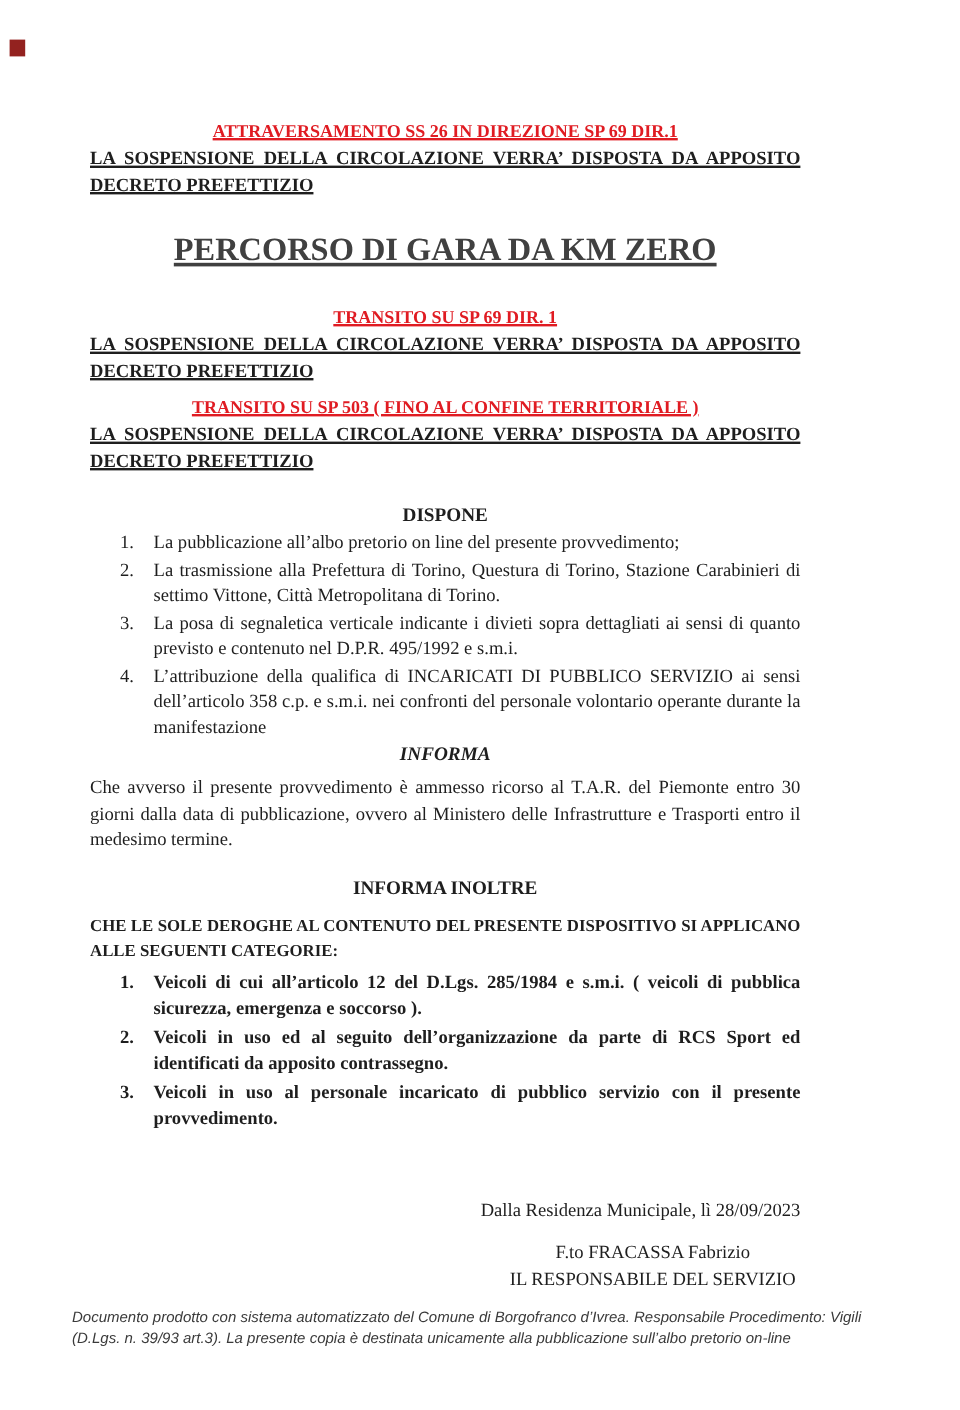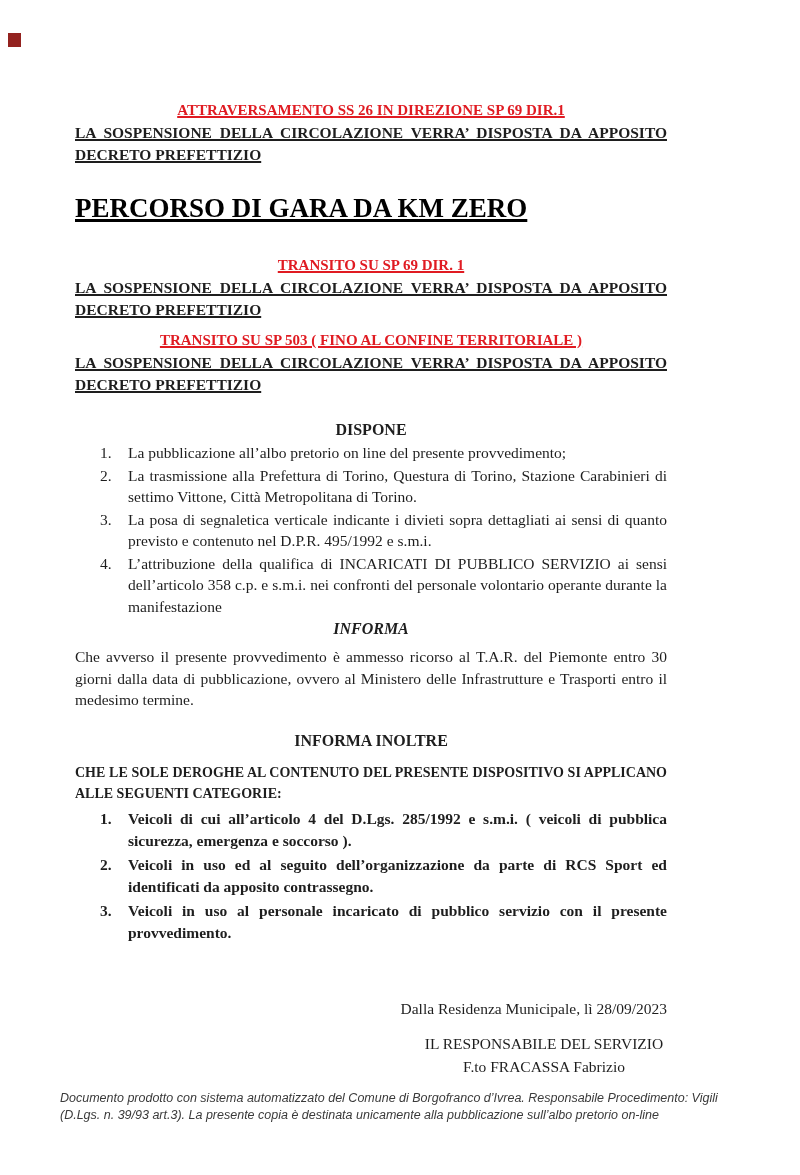--- a/index.html
+++ b/index.html
@@ -42,21 +42,22 @@
     font-weight: bold;
     text-align: justify;
     text-decoration: underline;
     text-decoration-thickness: 1.8px;
     margin: 0;
   }
   .main-title {
     font-size: 27px;
     line-height: 33px;
     font-weight: bold;
-    color: #000000;
+    color: #404040;
+    text-align: center;
     text-decoration: underline;
     text-decoration-thickness: 2.5px;
     margin: 27px 0 0 0;
   }
   .mt-notice2 { margin-top: 31px; }
   .mt-notice3 { margin-top: 11px; }
   .section-heading {
     font-size: 16px;
     line-height: 18px;
     font-weight: bold;
@@ -158,29 +159,29 @@
       <li>L’attribuzione della qualifica di INCARICATI DI PUBBLICO SERVIZIO ai sensi dell’articolo 358 c.p. e s.m.i. nei confronti del personale volontario operante durante la manifestazione</li>
     </ol>
 
     <p class="section-heading mt-informa">INFORMA</p>
     <p class="paragraph">Che avverso il presente provvedimento è ammesso ricorso al T.A.R. del Piemonte entro 30 giorni dalla data di pubblicazione, ovvero al Ministero delle Infrastrutture e Trasporti entro il medesimo termine.</p>
 
     <p class="section-heading mt-informa-inoltre">INFORMA INOLTRE</p>
     <p class="lead-bold">CHE LE SOLE DEROGHE AL CONTENUTO DEL PRESENTE DISPOSITIVO SI APPLICANO ALLE SEGUENTI CATEGORIE:</p>
 
     <ol class="doc-list bold-list">
-      <li>Veicoli di cui all’articolo 4 del D.Lgs. 285/1992 e s.m.i. ( veicoli di pubblica sicurezza, emergenza e soccorso ).</li>
+      <li>Veicoli di cui all’articolo 12 del D.Lgs. 285/1984 e s.m.i. ( veicoli di pubblica sicurezza, emergenza e soccorso ).</li>
       <li>Veicoli in uso ed al seguito dell’organizzazione da parte di RCS Sport ed identificati da apposito contrassegno.</li>
       <li>Veicoli in uso al personale incaricato di pubblico servizio con il presente provvedimento.</li>
     </ol>
 
     <p class="dateline">Dalla Residenza Municipale, lì 28/09/2023</p>
 
     <div class="signature-block">
+      <div>F.to FRACASSA Fabrizio</div>
       <div>IL RESPONSABILE DEL SERVIZIO</div>
-      <div>F.to FRACASSA Fabrizio</div>
     </div>
 
   </div>
 
   <p class="footer-note">Documento prodotto con sistema automatizzato del Comune di Borgofranco d’Ivrea.  Responsabile Procedimento: Vigili  (D.Lgs. n. 39/93 art.3). La presente copia è destinata unicamente alla pubblicazione sull’albo pretorio on-line</p>
 
 </div>
 
 </body></html>

